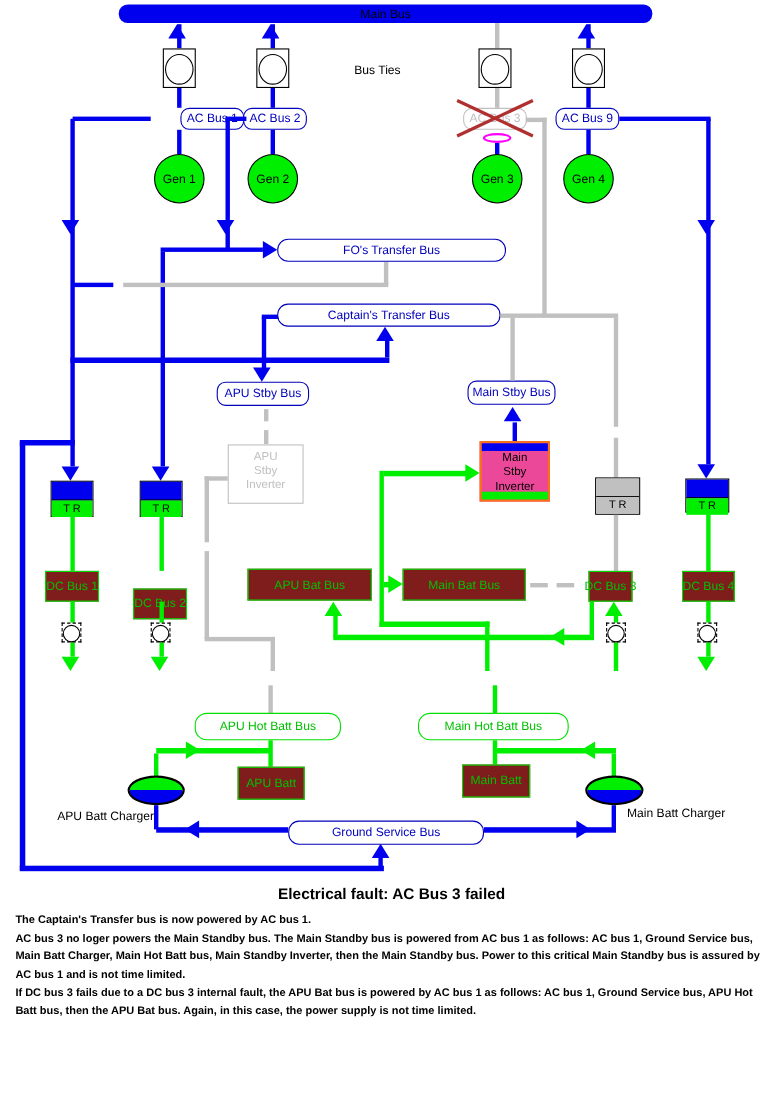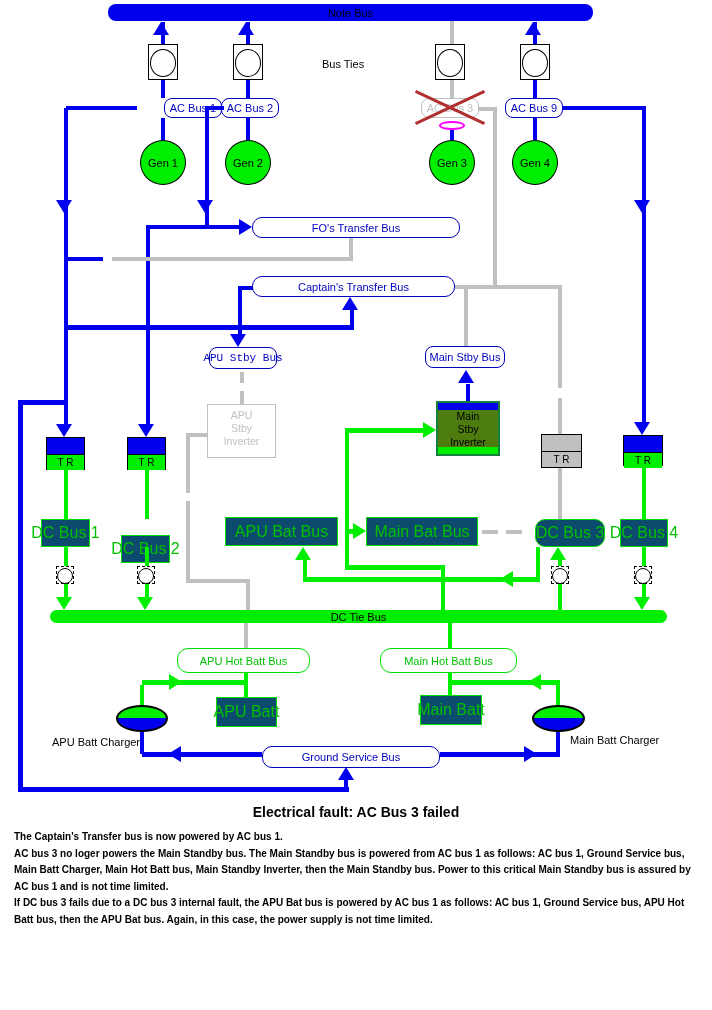--- a/index.html
+++ b/index.html
@@ -17,54 +17,54 @@
   .tl-b{border-width:8px 13px 8px 0;border-color:transparent #0000EE transparent transparent;}
   .tu-g{border-width:0 8px 13px 8px;border-color:transparent transparent #00EE00 transparent;}
   .td-g{border-width:13px 8px 0 8px;border-color:#00EE00 transparent transparent transparent;}
   .tr-g{border-width:8px 0 8px 13px;border-color:transparent transparent transparent #00EE00;}
   .tl-g{border-width:8px 13px 8px 0;border-color:transparent #00EE00 transparent transparent;}
   
   .pill{position:absolute;background:#fff;border:1px solid #0000BB;border-radius:10px;color:#0000BB;
         font-size:11px;display:flex;align-items:center;justify-content:center;white-space:nowrap;box-sizing:border-box;}
   .pill.gry{border-color:#C0C0C0;color:#C0C0C0;}
   .pill.grn{border-color:#00E000;color:#00C000;}
-  .rect{position:absolute;background:#0c4a6e;border:1px solid #00E000;color:#00C000;font-size:16px;
+  .rect{position:absolute;background:#7f1d1d;border:1px solid #00E000;color:#00C000;font-size:11px;
         display:flex;align-items:center;justify-content:center;white-space:nowrap;box-sizing:border-box;}
   .sq{position:absolute;width:30px;height:36px;background:#fff;border:1px solid #000;box-sizing:border-box;}
   .sq .c{width:24px;height:26px;border:1px solid #000;border-radius:50%;margin:4px auto 0 auto;background:#fff;}
   .brk{position:absolute;width:18px;height:18px;background:#fff;border:1px dashed #000;box-sizing:border-box;}
   .brk .c{width:14px;height:14px;border:1px solid #000;border-radius:50%;margin:1px auto 0 auto;background:#fff;}
   .gen{position:absolute;width:46px;height:45px;background:#00EE00;border:1px solid #000;border-radius:50%;
        display:flex;align-items:center;justify-content:center;font-size:11px;color:#000;box-sizing:border-box;}
   .trbox{position:absolute;border:1px solid #000;box-sizing:border-box;font-size:10px;text-align:center;}
   .trbox .top{height:16px;background:#0000EE;border-bottom:1px solid #000;}
   .trbox .bot{height:15px;background:#00EE00;color:#000;line-height:15px;}
   .trbox.gry .top{background:#C0C0C0;}
   .trbox.gry .bot{background:#C0C0C0;}
   .inv{position:absolute;box-sizing:border-box;font-size:10.5px;line-height:13px;text-align:center;}
   .inv.gry{border:1px solid #C0C0C0;color:#C0C0C0;background:#fff;padding-top:4px;}
-  .inv.main{border:2px solid #15803d;background:#4d7c0f;color:#000;}
+  .inv.main{border:2px solid #f97316;background:#ec4899;color:#000;}
   .inv.main .bar-t{height:7px;background:#0000EE;}
   .inv.main .bar-b{height:7px;background:#00EE00;position:absolute;bottom:0;left:0;right:0;}
   .chg{position:absolute;border:2px solid #000;border-radius:50%;box-sizing:border-box;
        background:linear-gradient(#00EE00 0 50%,#0000EE 50% 100%);}
   .bar{position:absolute;display:flex;align-items:center;justify-content:center;font-size:11px;color:#000;}
   .lbl{position:absolute;font-size:11px;color:#000;white-space:nowrap;}
   .xline{position:absolute;width:76px;height:3px;background:#B03030;left:-2px;top:16px;}
   .mag{position:absolute;width:26px;height:9px;border:2px solid #FF00FF;border-radius:50%;background:#fff;box-sizing:border-box;}
   .notes{position:absolute;left:14px;width:684px;font-weight:bold;font-size:10px;line-height:16.5px;color:#000;}
   .nh{position:absolute;left:0;width:712px;text-align:center;font-weight:bold;font-size:14px;color:#000;}
 </style>
 </head>
 <body>
 
 <div id="stage">
 
   <div class="bar" style="left:108px;top:4px;width:485px;height:17px;background:#0000EE;border-radius:8px;">
-    <span>Note Bus</span>
+    <span>Main Bus</span>
   </div>
   <div class="lbl" style="left:322px;top:58px;">Bus Ties</div>
 
   <div class="w" style="left:161px;top:22px;width:4px;height:22px;"></div>
   <div class="t tu-b" style="left:153px;top:22px;"></div>
   <div class="w" style="left:246px;top:22px;width:4px;height:22px;"></div>
   <div class="t tu-b" style="left:238px;top:22px;"></div>
   <div class="y" style="left:450px;top:21px;width:4px;height:23px;"></div>
   <div class="w" style="left:533px;top:22px;width:4px;height:22px;"></div>
   <div class="t tu-b" style="left:525px;top:22px;"></div>
@@ -160,21 +160,21 @@
   <div class="w" style="left:66px;top:257px;width:37px;height:4px;"></div>
   <div class="y" style="left:112px;top:257px;width:241px;height:4px;"></div>
   <div class="y" style="left:349px;top:238px;width:4px;height:21px;"></div>
 
   <div class="pill" style="left:252px;top:217px;width:208px;height:21px;">
       <span>FO's Transfer Bus</span>
     </div>
   <div class="pill" style="left:252px;top:276px;width:203px;height:21px;">
       <span>Captain's Transfer Bus</span>
     </div>
-  <div class="pill" style="left:209px;top:347px;width:68px;height:22px;border-radius:8px;font-family:Liberation Mono, monospace;">
+  <div class="pill" style="left:197px;top:347px;width:84px;height:22px;border-radius:8px;">
       <span>APU Stby Bus</span>
     </div>
   <div class="pill" style="left:425px;top:346px;width:80px;height:22px;border-radius:8px;">
       <span>Main Stby Bus</span>
     </div>
 
   <div class="y" style="left:478px;top:107px;width:19px;height:4px;"></div>
   <div class="y" style="left:493px;top:107px;width:4px;height:180px;"></div>
   <div class="y" style="left:455px;top:285px;width:107px;height:4px;"></div>
   <div class="y" style="left:464px;top:289px;width:4px;height:57px;"></div>
@@ -233,21 +233,21 @@
     </div>
   <div class="rect" style="left:121px;top:535px;width:49px;height:28px;text-align:right;">
       <span>DC Bus 2</span>
     </div>
   <div class="rect" style="left:225px;top:517px;width:113px;height:29px;">
       <span>APU Bat Bus</span>
     </div>
   <div class="rect" style="left:366px;top:517px;width:112px;height:29px;justify-content:center;">
       <span>Main Bat Bus</span>
     </div>
-  <div class="rect" style="left:535px;top:519px;width:70px;height:28px;border-radius:10px;">
+  <div class="rect" style="left:535px;top:519px;width:40px;height:28px;">
       <span>DC Bus 3</span>
     </div>
   <div class="rect" style="left:620px;top:519px;width:48px;height:28px;">
       <span>DC Bus 4</span>
     </div>
 
   <div class="y" style="left:482px;top:530px;width:16px;height:4px;"></div>
   <div class="y" style="left:506px;top:530px;width:16px;height:4px;"></div>
 
   <div class="g" style="left:64px;top:547px;width:4px;height:50px;"></div>
@@ -280,23 +280,20 @@
   <div class="t tu-g" style="left:295px;top:547px;"></div>
 
   <div class="g" style="left:441px;top:565px;width:4px;height:45px;"></div>
   <div class="g" style="left:345px;top:565px;width:100px;height:5px;"></div>
   <div class="g" style="left:345px;top:428px;width:4px;height:142px;"></div>
   <div class="g" style="left:349px;top:428px;width:76px;height:5px;"></div>
   <div class="t tr-g" style="left:423px;top:422px;"></div>
   <div class="g" style="left:349px;top:529px;width:6px;height:5px;"></div>
   <div class="t tr-g" style="left:353px;top:523px;"></div>
 
-  <div class="bar" style="left:50px;top:610px;width:617px;height:13px;background:#00EE00;border-radius:7px;">
-    <span>DC Tie Bus</span>
-  </div>
 
   <div class="y" style="left:244px;top:623px;width:4px;height:26px;"></div>
   <div class="g" style="left:448px;top:623px;width:4px;height:26px;"></div>
 
   <div class="pill grn" style="left:380px;top:648px;width:137px;height:25px;border-radius:11px;">
       <span>Main Hot Batt Bus</span>
     </div>
   <div class="pill grn" style="left:177px;top:648px;width:133px;height:25px;border-radius:11px;">
       <span>APU Hot Batt Bus</span>
     </div>

